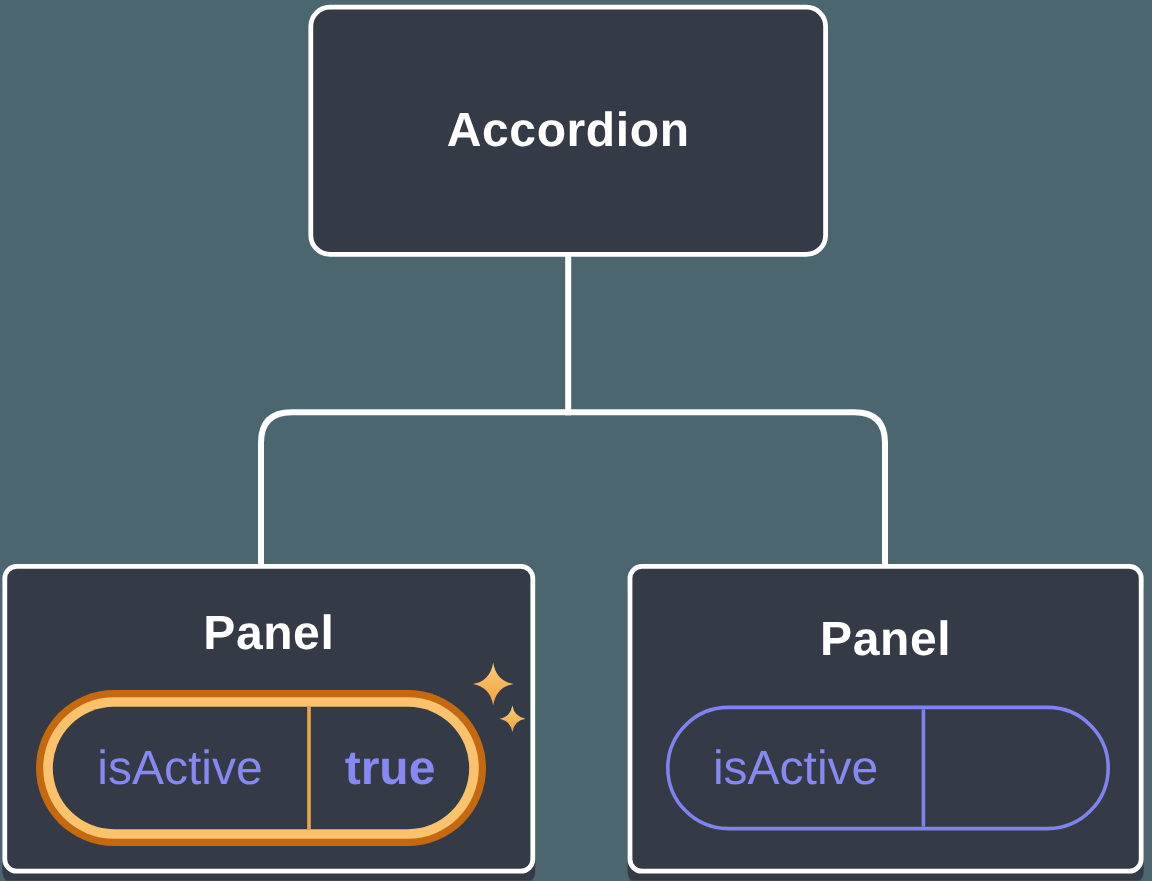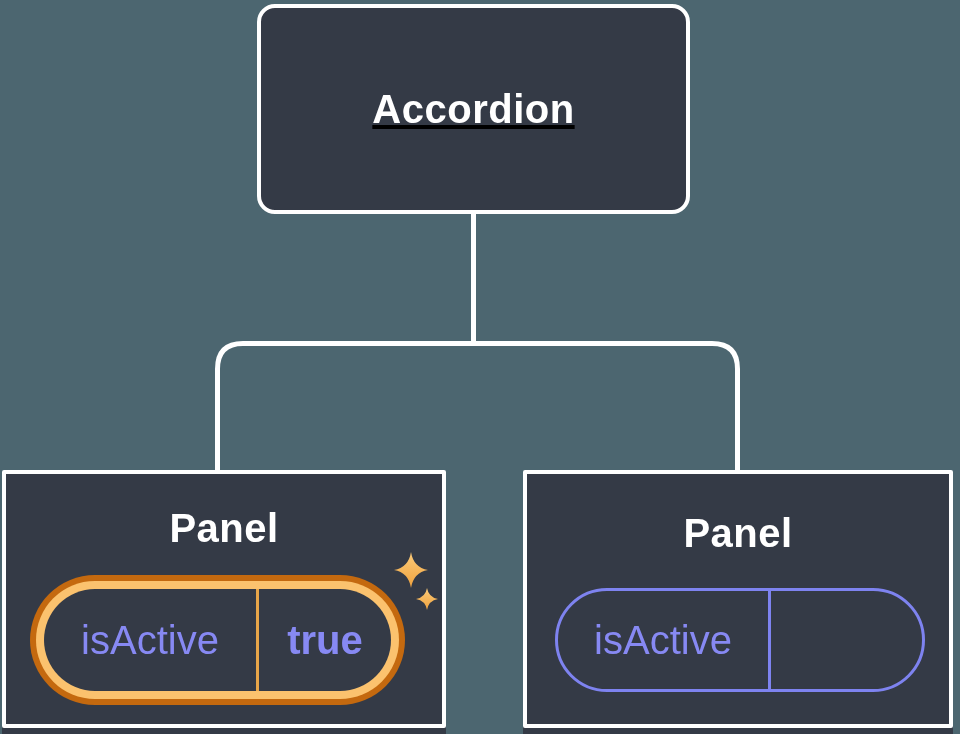--- a/index.html
+++ b/index.html
@@ -6,31 +6,30 @@
   .canvas{
     position:relative;width:960px;height:734px;overflow:hidden;
     background:var(--background,#4C6670);
     font-family:"Liberation Sans","DejaVu Sans",sans-serif;
   }
   .connectors{position:absolute;left:0;top:0;}
   .node{
     position:absolute;box-sizing:border-box;
     background:var(--node-fill,#343A46);
     border:4px solid var(--node-border,#FFFFFF);
-    text-decoration:underline;
   }
   .root-node{
     left:257px;top:4px;width:433px;height:210px;border-radius:18px;
     display:flex;align-items:center;justify-content:center;
   }
   .root-label{
     color:var(--title-text,#FFFFFF);font-size:40px;font-weight:600;letter-spacing:0.5px;
   }
   .panel-node{
-    top:470px;height:258px;border-radius:2px;
+    top:470px;height:258px;border-radius:12px;
     box-shadow:0 10px 0 0 var(--node-fill,#343A46);
   }
   .panel-left{left:2px;width:444px;}
   .panel-right{left:523px;width:430px;}
   .node-title{
     position:absolute;left:0;right:0;text-align:center;
     color:var(--title-text,#FFFFFF);font-size:40px;font-weight:600;line-height:40px;letter-spacing:0.5px;
   }
   .panel-left .node-title{top:34px;}
   .panel-right .node-title{top:39px;}

